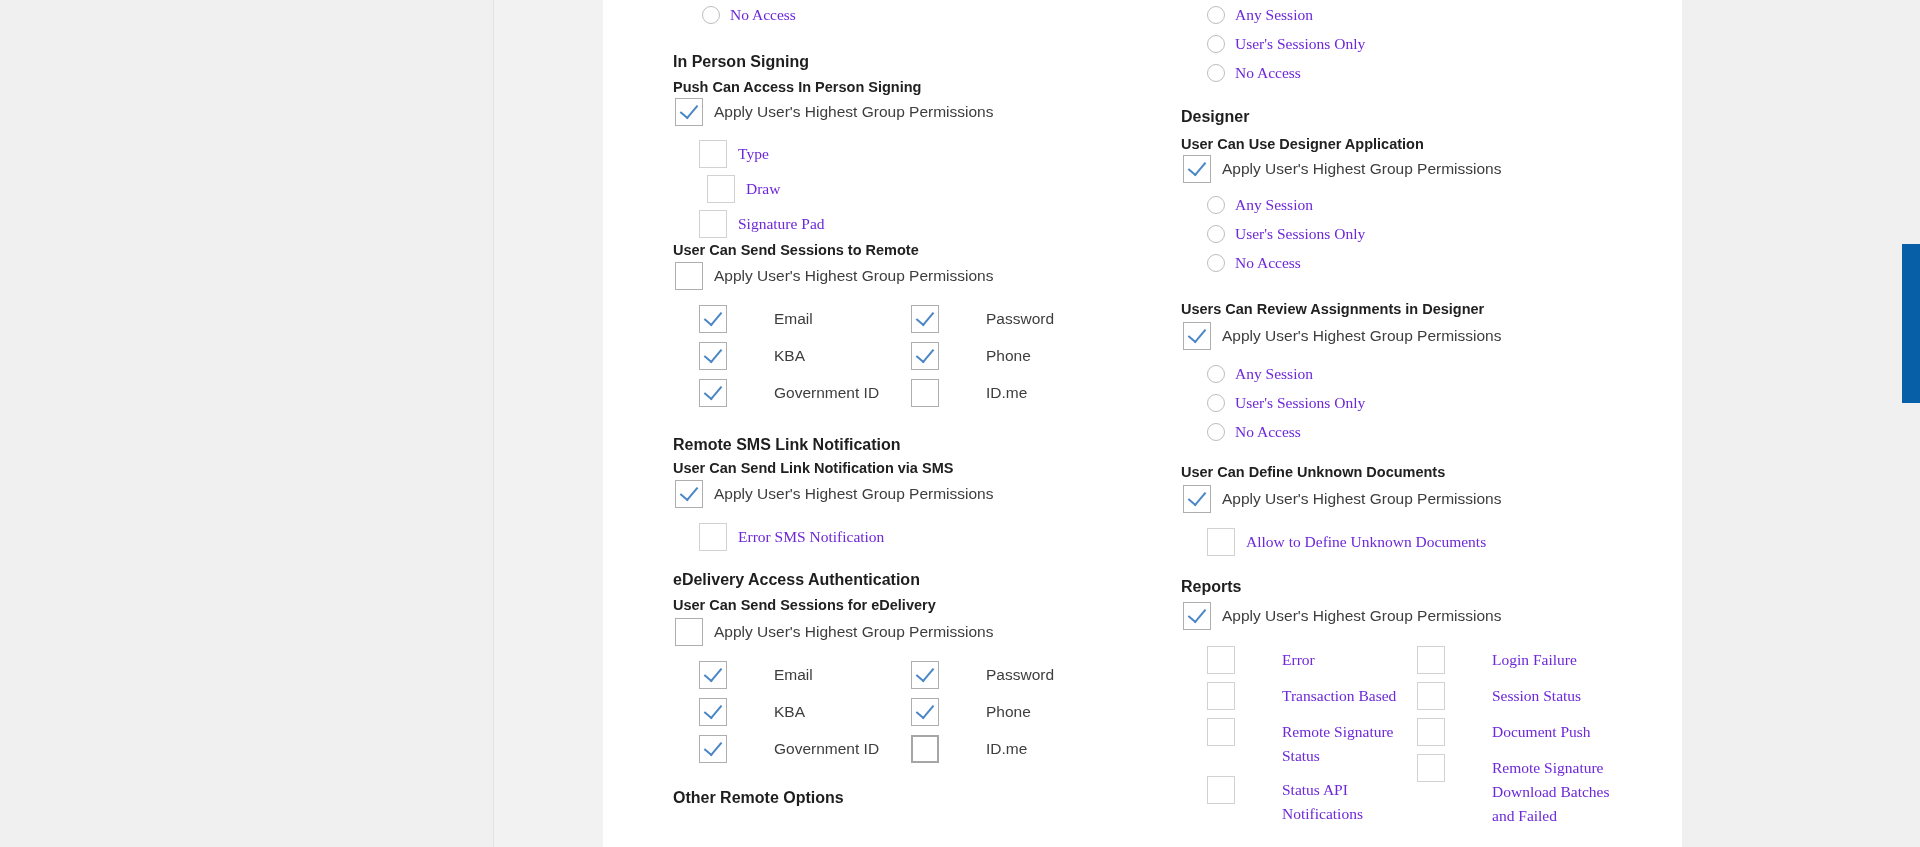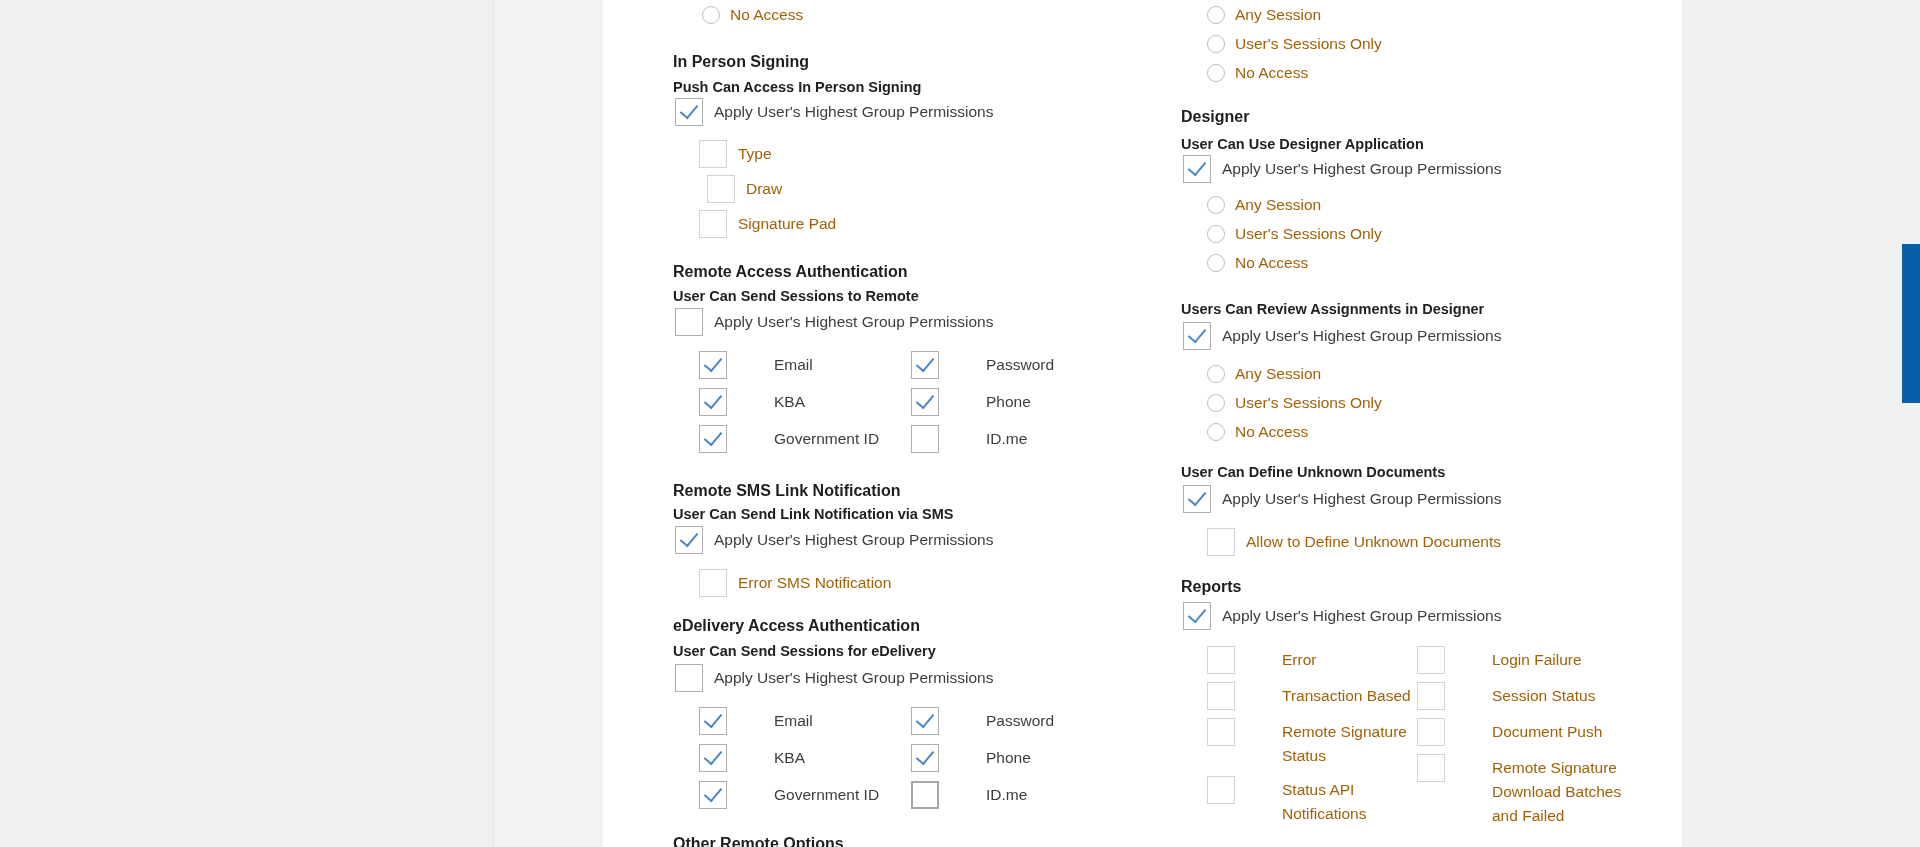--- a/index.html
+++ b/index.html
@@ -32,21 +32,21 @@
     transform:rotate(40deg);
   }
   .radio{
     box-sizing:border-box;flex:0 0 auto;width:18px;height:18px;border-radius:50%;
     border:1px solid #bdbdbd;background:#fff;cursor:pointer;
   }
   .radio-row{display:flex;align-items:center;height:24px;}
   .radio-row .lbl{padding-top:0;margin-left:10px;}
 
   .lbl{font-size:15.5px;line-height:24px;padding-top:2px;margin-left:11px;color:#3d3d3d;}
-  .lbl.g{color:#a16207;}
+  .lbl.g{color:#6d28d9;font-family:Liberation Serif, serif;}
 
   .ind1{margin-left:2px;}
   .ind2{margin-left:26px;}
   .ind2l{margin-left:29px;}
 
   .grid{display:flex;margin-left:26px;}
   .gcol{display:flex;flex-direction:column;}
   .gcol1{width:212px;}
   .gitem{display:flex;align-items:flex-start;margin-bottom:9px;gap:36px;}
   .reports .gcol1{width:210px;}
@@ -81,21 +81,20 @@
     </div>
     <div class="row ind2" style="margin-top:7px;padding-left:8px;">
       <span class="cb dim"></span>
       <span class="lbl g">Draw</span>
     </div>
     <div class="row ind2" style="margin-top:7px;">
       <span class="cb dim"></span>
       <span class="lbl g">Signature Pad</span>
     </div>
 
-    <div class="h1" style="margin-top:22px;">Remote Access Authentication</div>
     <div class="h2" style="margin-top:3px;">User Can Send Sessions to Remote</div>
     <div class="row ind1" style="margin-top:3px;">
       <span class="cb"></span>
       <span class="lbl">Apply User's Highest Group Permissions</span>
     </div>
     <div class="grid" style="margin-top:15px;">
       <div class="gcol gcol1">
         <div class="gitem">
           <span class="cb checked"></span>
           <span class="lbl">Email</span>

